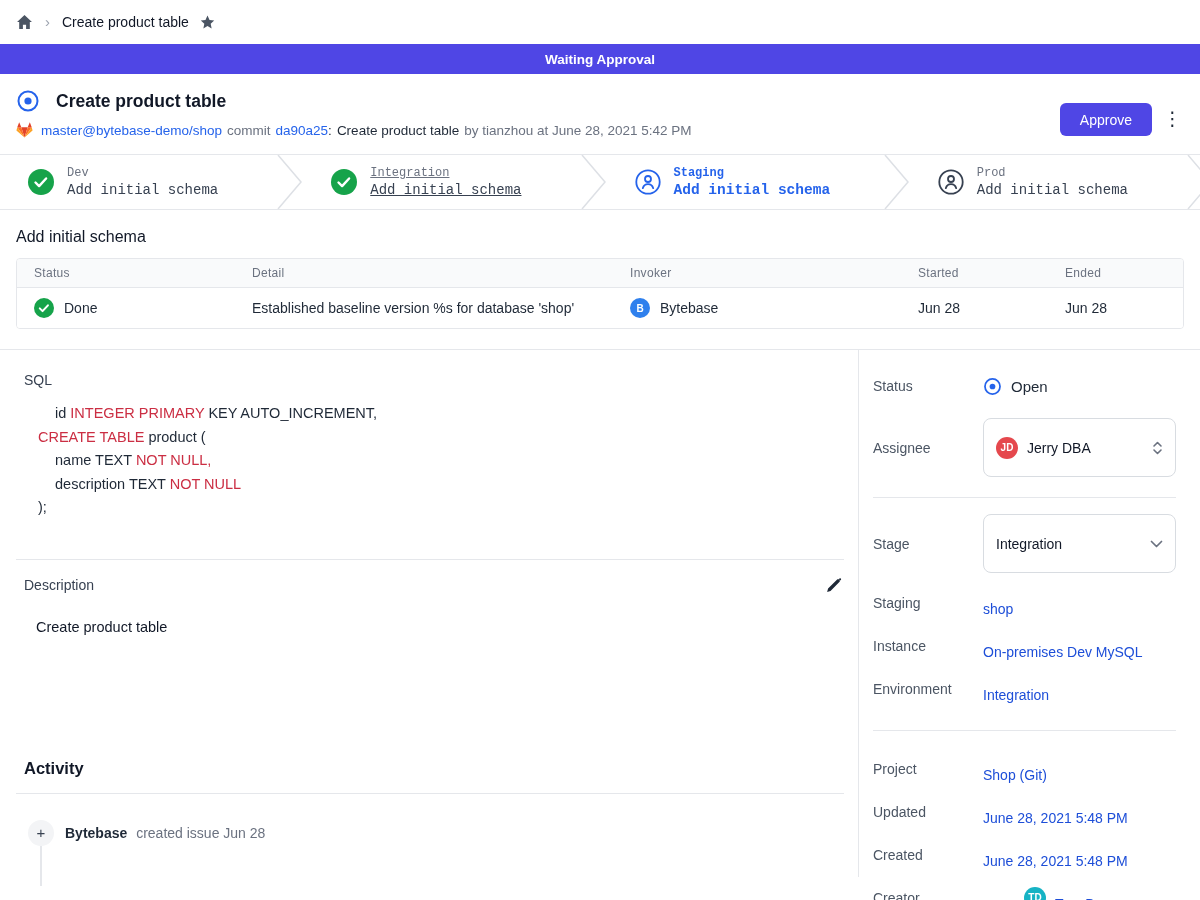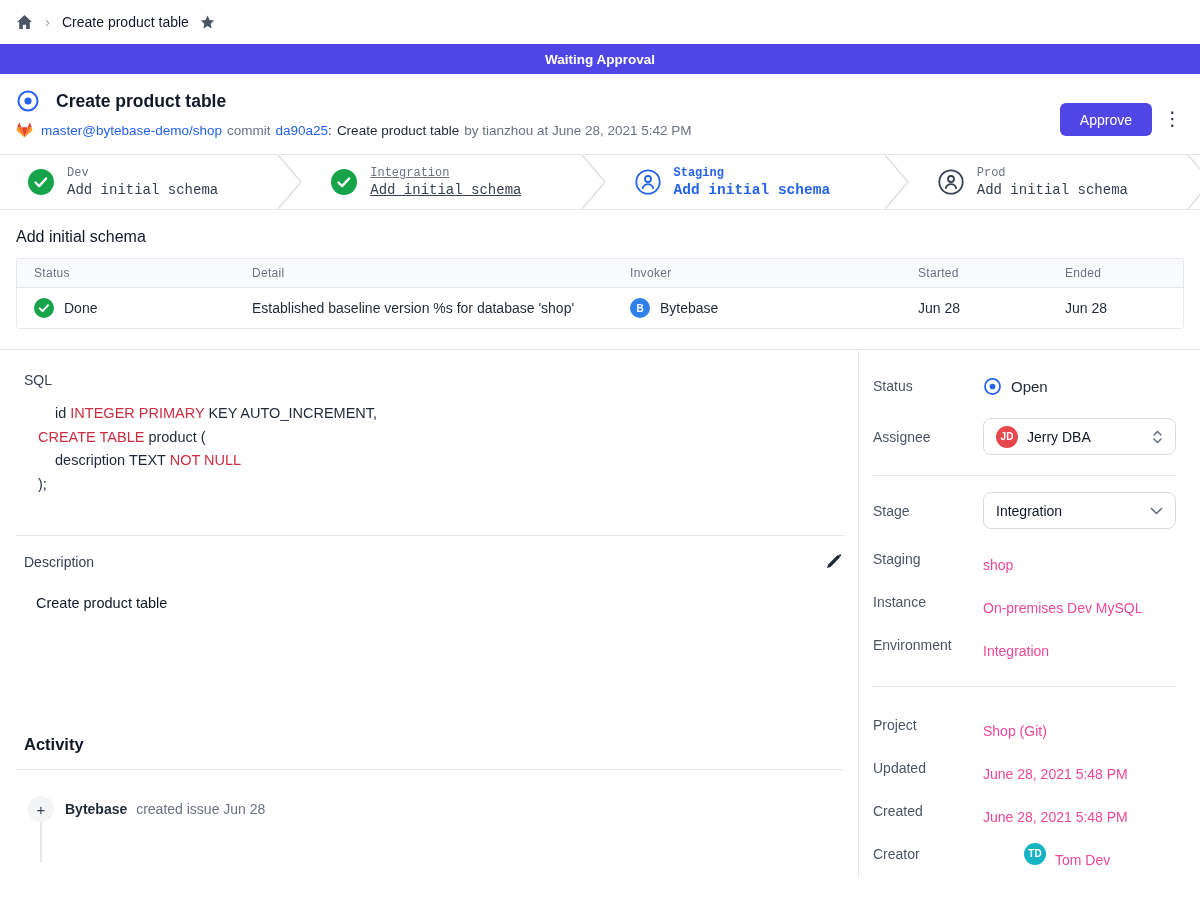--- a/index.html
+++ b/index.html
@@ -74,23 +74,23 @@
   .h-div2 { border-top:1px solid #e5e7eb; margin:15px 14px 0 16px; }
   .activity-item { position:relative; margin:26px 0 0 28px; display:flex; align-items:center; gap:11px; font-size:14px; }
   .plus-circle { width:26px; height:26px; border-radius:50%; background:#f3f4f6; color:#374151; display:flex; align-items:center; justify-content:center; font-size:15px; z-index:1; }
   .activity-item .actor { font-weight:600; color:#1f2937; }
   .activity-item .action { color:#6b7280; margin-left:5px; }
   .timeline { position:absolute; left:12px; top:26px; width:2px; height:40px; background:#e5e7eb; }
 
   
   .side-row { display:flex; align-items:center; min-height:36px; }
   .side-label { width:110px; flex:0 0 110px; font-size:14px; color:#4b5563; }
-  .side-value { font-size:14px; color:#ec4899; font-weight:500;margin-top:12px; }
+  .side-value { font-size:14px; color:#1d4ed8; font-weight:500;margin-top:12px; }
   .status-val { display:flex; align-items:center; gap:9px; font-size:15px; color:#1f2937; }
-  .select-box { flex:1; height:37px; border:1px solid #d8dce1; border-radius:8px; display:flex; align-items:center; gap:9px; padding:0 12px; background:#fff; cursor:pointer; }
+  .select-box { flex:1; height:59px; border:1px solid #d8dce1; border-radius:8px; display:flex; align-items:center; gap:9px; padding:0 12px; background:#fff; cursor:pointer; }
   .select-box .sel-text { font-size:14px; color:#111827; flex:1; }
   .side-div { border-top:1px solid #e5e7eb; margin:20px 0 16px; }
   .row-gap { margin-top:14px; }
   .field-row { min-height:43px; }
   .creator-val { display:flex; align-items:center; gap:9px;padding-left:41px; }
 </style>
 </head>
 <body>
 
 <div class="app">
@@ -252,20 +252,21 @@
       </div>
     </div>
   </div>
 
   <div class="split">
     <div class="main-left">
       <div class="sql-label">SQL</div>
       <div class="sql-code">
           <div class="sql-line indent"><span>id </span><span class="kw">INTEGER PRIMARY</span><span> KEY AUTO_INCREMENT,</span></div>
           <div class="sql-line"><span class="kw">CREATE TABLE</span><span> product (</span></div>
+          <div class="sql-line indent"><span>name TEXT </span><span class="kw">NOT NULL,</span></div>
           <div class="sql-line indent"><span>description TEXT </span><span class="kw">NOT NULL</span></div>
           <div class="sql-line"><span>);</span></div>
         </div>
 
       <div class="h-div"></div>
       <div class="desc-row">
         <span class="desc-label">Description</span>
         <span style="display:flex; cursor:pointer;">
           <svg width="17" height="17" viewBox="0 0 16 16">
               <path fill="#1f2937" d="M2 14l.9-3.2 8.3-8.3c.6-.6 1.7-.6 2.3 0 .6.6.6 1.7 0 2.3l-8.3 8.3L2 14z"></path>

